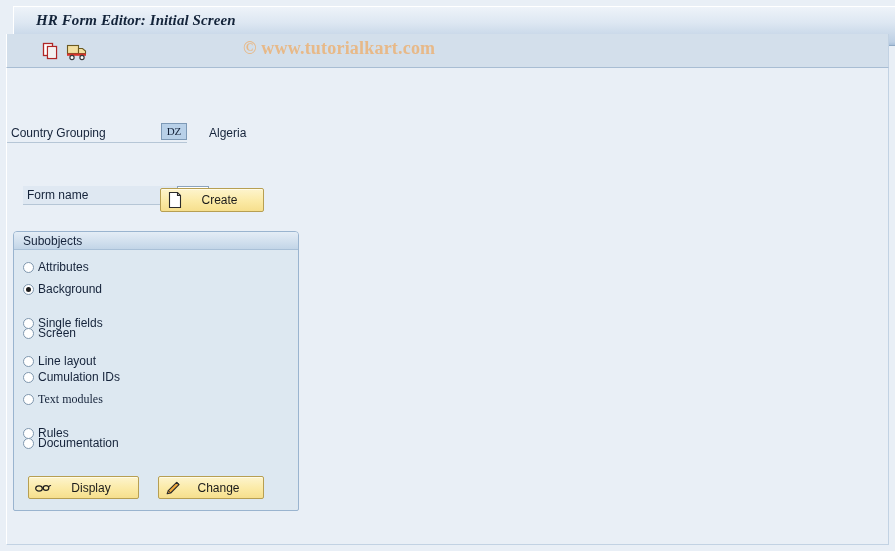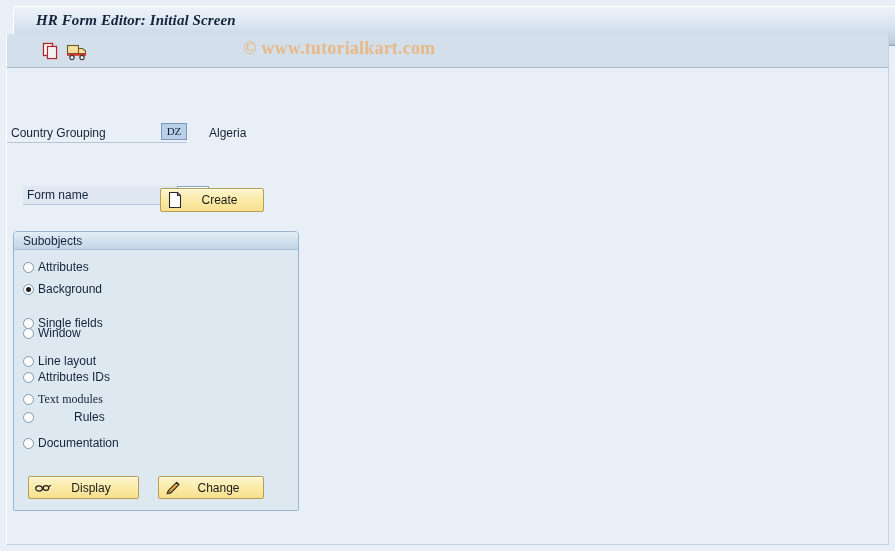--- a/index.html
+++ b/index.html
@@ -354,39 +354,39 @@
         <span class="radio-label">Background</span>
       </div>
 
       <div class="radio-row" style="top:82px;">
         <span class="radio-mark"></span>
         <span class="radio-label">Single fields</span>
       </div>
 
       <div class="radio-row" style="top:92px;">
         <span class="radio-mark"></span>
-        <span class="radio-label">Window</span>
+        <span class="radio-label">Screen</span>
       </div>
 
       <div class="radio-row" style="top:120px;">
         <span class="radio-mark"></span>
         <span class="radio-label">Line layout</span>
       </div>
 
       <div class="radio-row" style="top:136px;">
         <span class="radio-mark"></span>
-        <span class="radio-label">Attributes IDs</span>
+        <span class="radio-label">Cumulation IDs</span>
       </div>
 
       <div class="radio-row" style="top:158px;font-family:Liberation Serif, serif;">
         <span class="radio-mark"></span>
         <span class="radio-label">Text modules</span>
       </div>
 
-      <div class="radio-row" style="top:176px;gap:36px;">
+      <div class="radio-row" style="top:192px;">
         <span class="radio-mark"></span>
         <span class="radio-label">Rules</span>
       </div>
 
       <div class="radio-row" style="top:202px;">
         <span class="radio-mark"></span>
         <span class="radio-label">Documentation</span>
       </div>
 
       <div class="sap-btn" id="btn-display">

